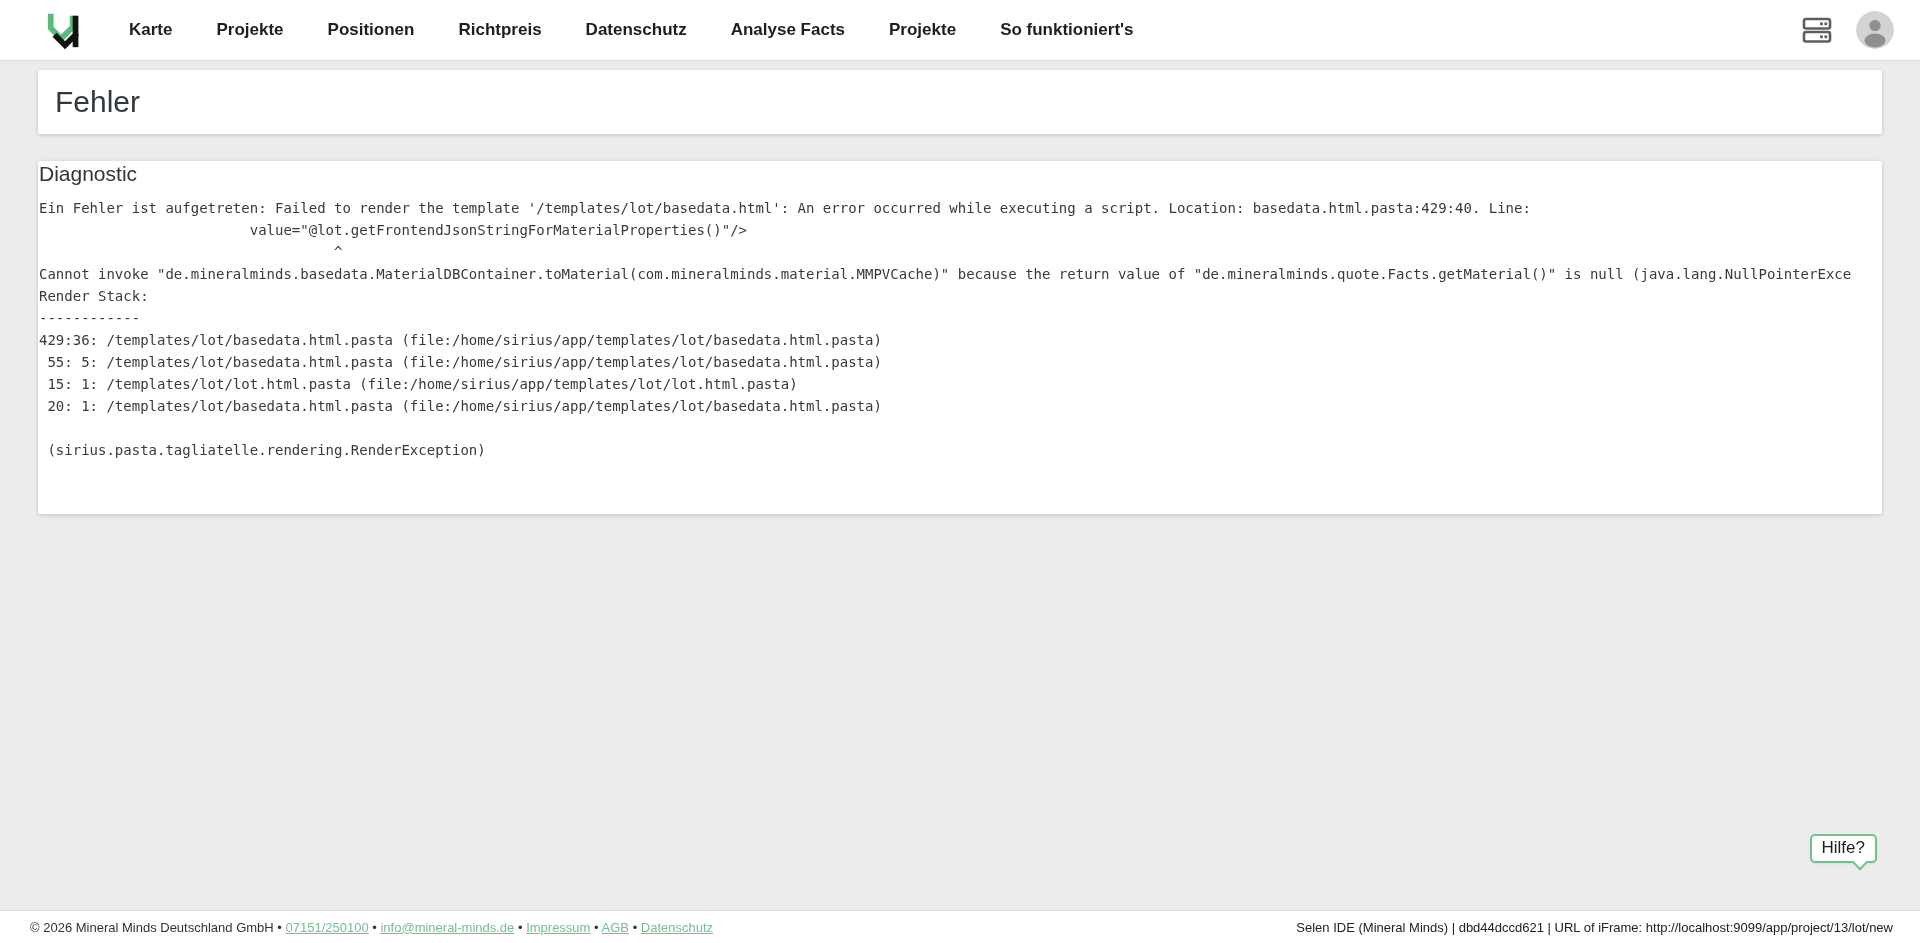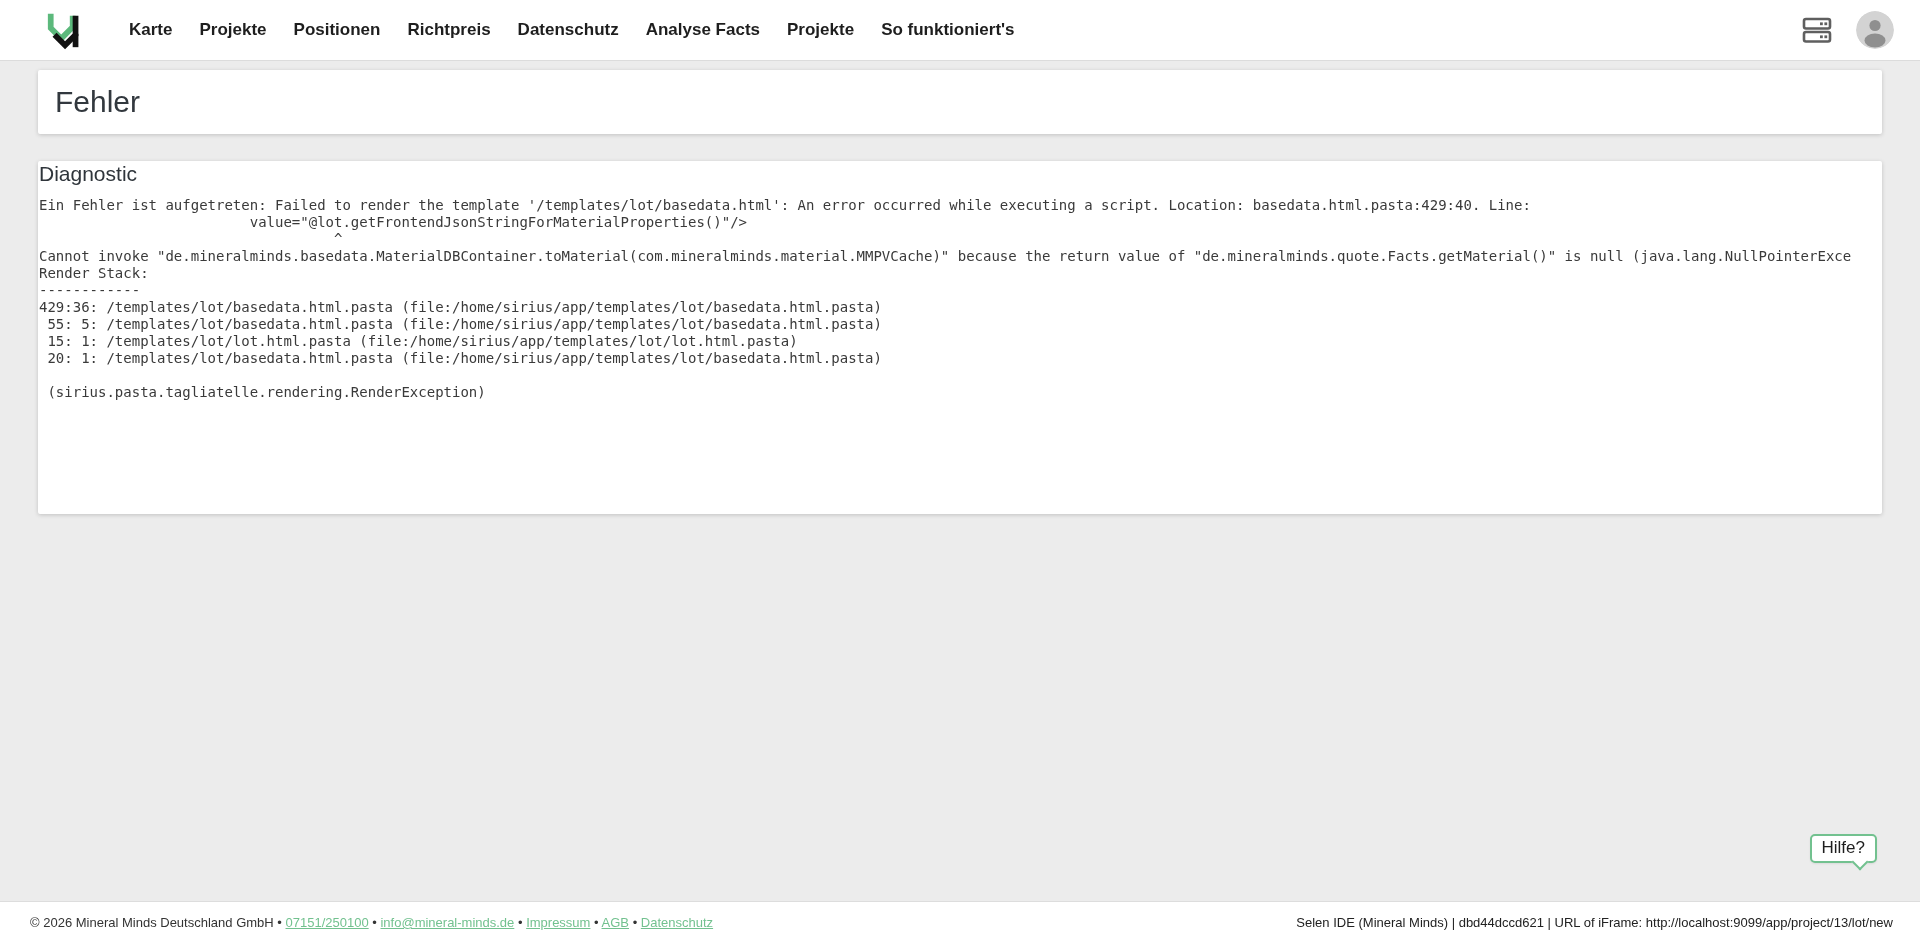--- a/index.html
+++ b/index.html
@@ -19,21 +19,21 @@
     background: #ffffff;
     border-bottom: 1px solid #dcdcdc;
     display: flex;
     align-items: center;
     padding: 0 26px 0 45px;
   }
   .logo { width: 42px; height: 42px; display: block; cursor: pointer; }
   .nav-items {
     display: flex;
     align-items: center;
-    gap: 27px;
+    gap: 44px;
     margin-left: 42px;
     list-style: none;
     padding: 0;
   }
   .nav-item {
     font-size: 17px;
     font-weight: bold;
     color: #1e1e1e;
     cursor: pointer;
     white-space: nowrap;
@@ -77,21 +77,21 @@
   .diag-heading {
     font-size: 21px;
     font-weight: normal;
     color: #2f353b;
     margin: 0 0 11px 0;
   }
   .diag-pre {
     margin: 0;
     font-family: "DejaVu Sans Mono", "Liberation Mono", monospace;
     font-size: 14px;
-    line-height: 17px;
+    line-height: 22px;
     color: #3a3a3a;
     white-space: pre;
     overflow: hidden;
   }
 
   
   .help-bubble {
     position: absolute;
     right: 43px;
     bottom: 80px;
@@ -114,21 +114,21 @@
     background: #ffffff;
     border-right: 2px solid #72c18f;
     border-bottom: 2px solid #72c18f;
     transform: rotate(45deg);
   }
 
   
   .footer {
     position: absolute;
     left: 0; right: 0; bottom: 0;
-    height: 42px;
+    height: 33px;
     background: #ffffff;
     border-top: 1px solid #dddddd;
     display: flex;
     align-items: center;
     justify-content: space-between;
     padding: 0 27px 0 30px;
     font-size: 13px;
     color: #333333;
   }
   .footer-left { white-space: nowrap; }

